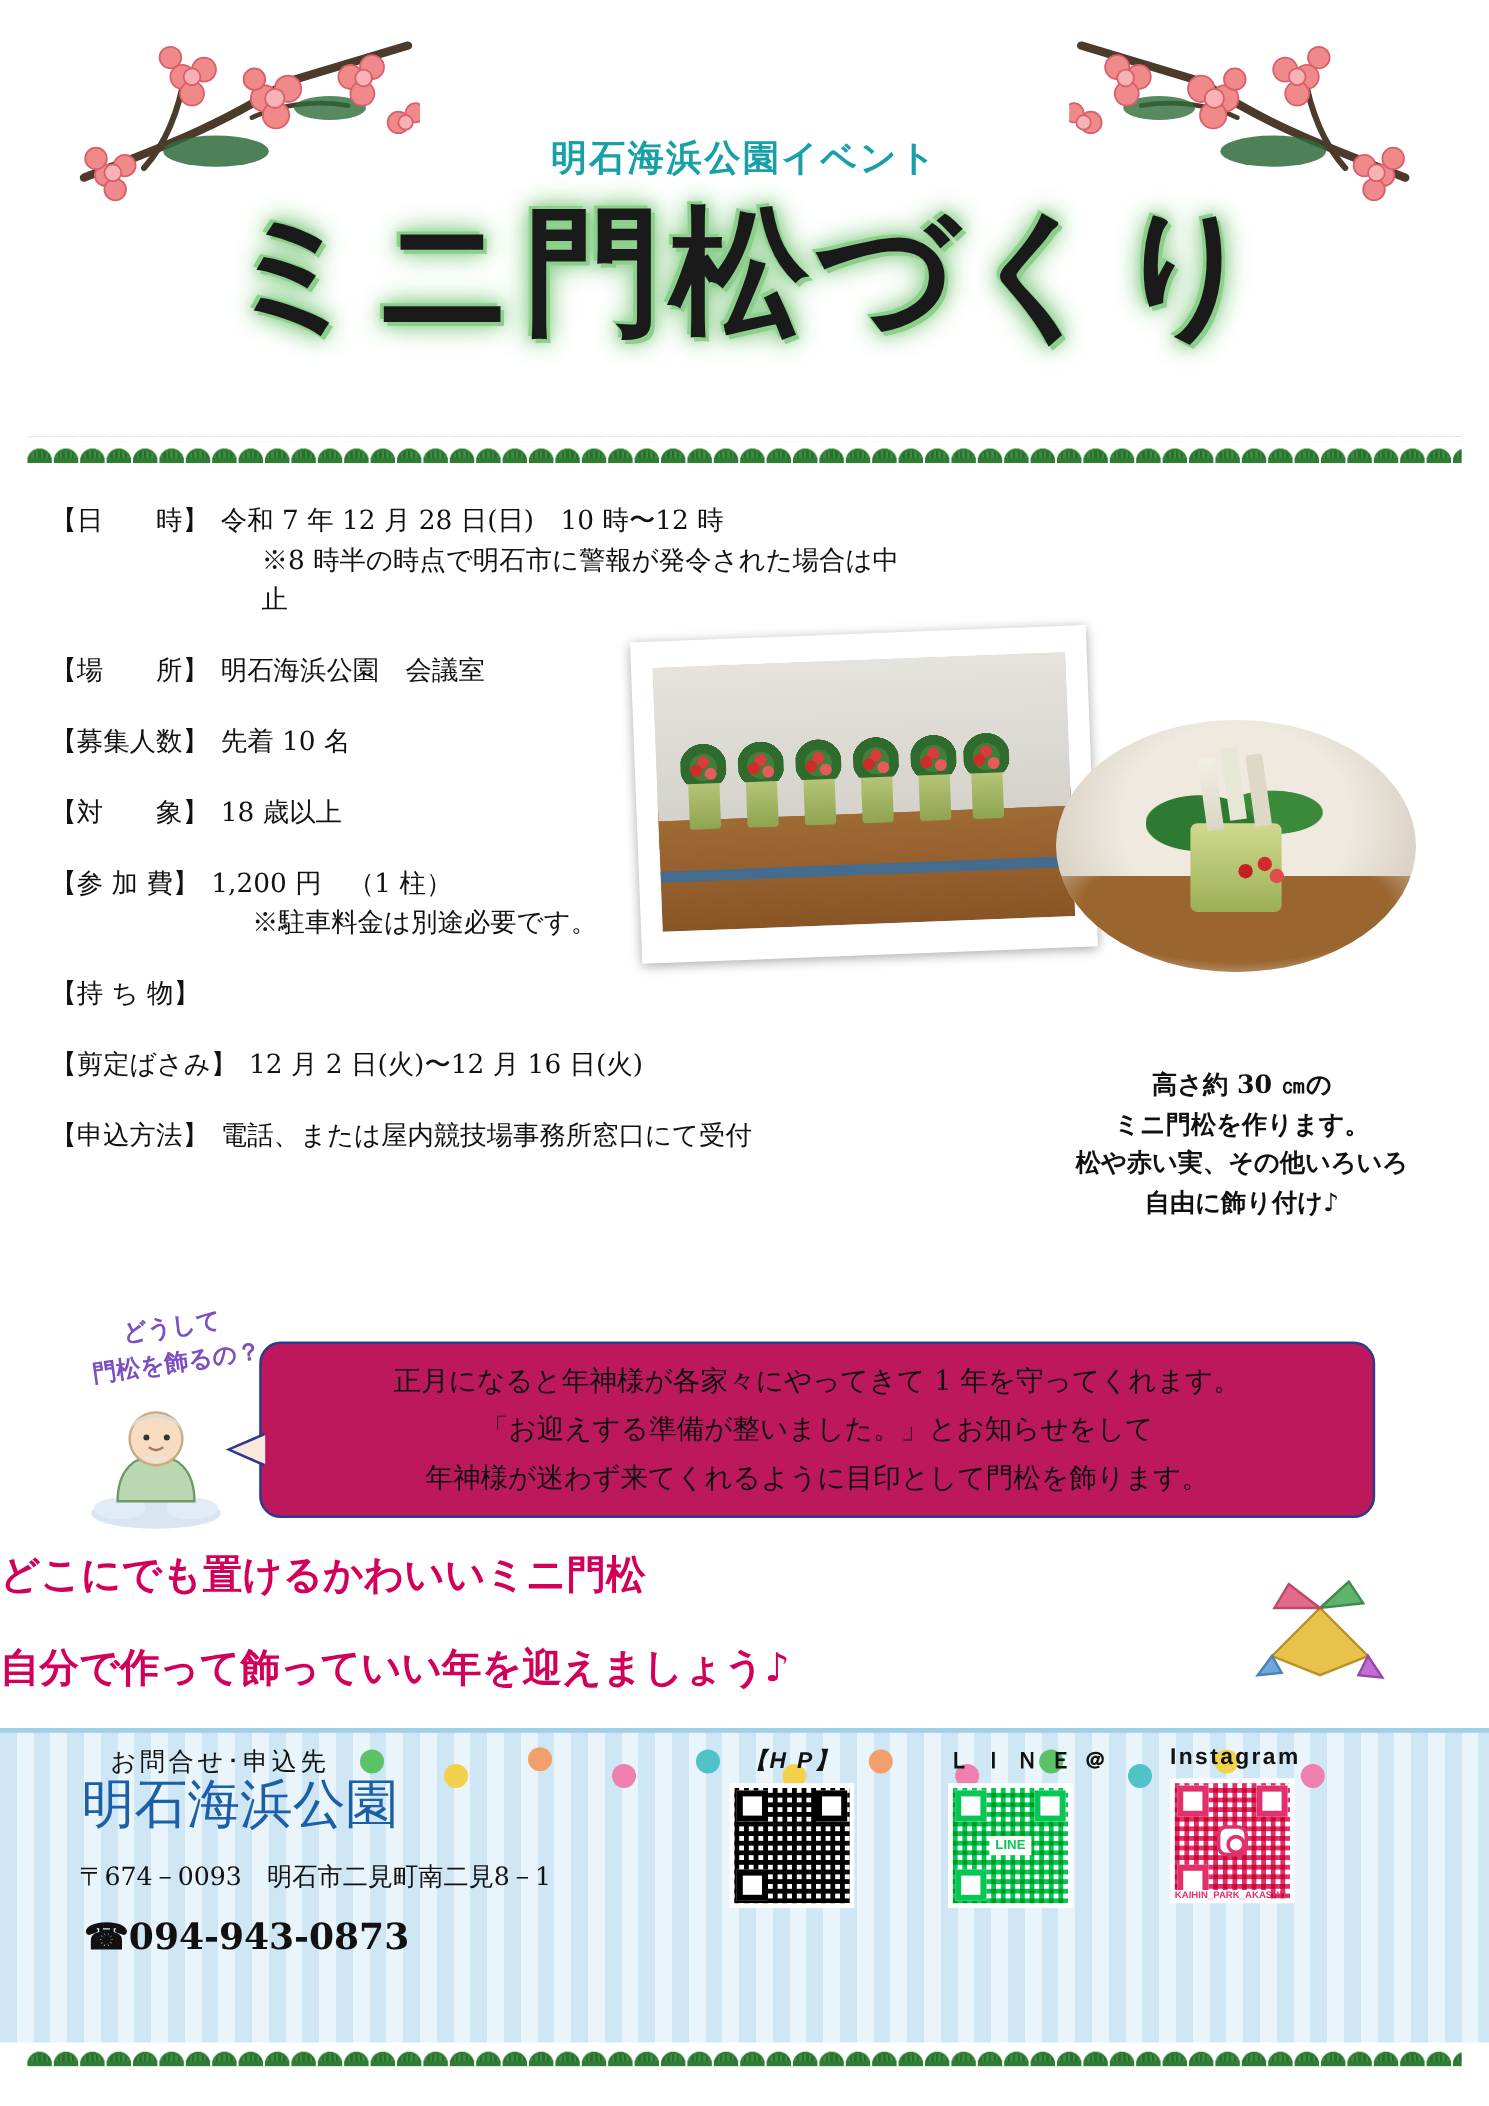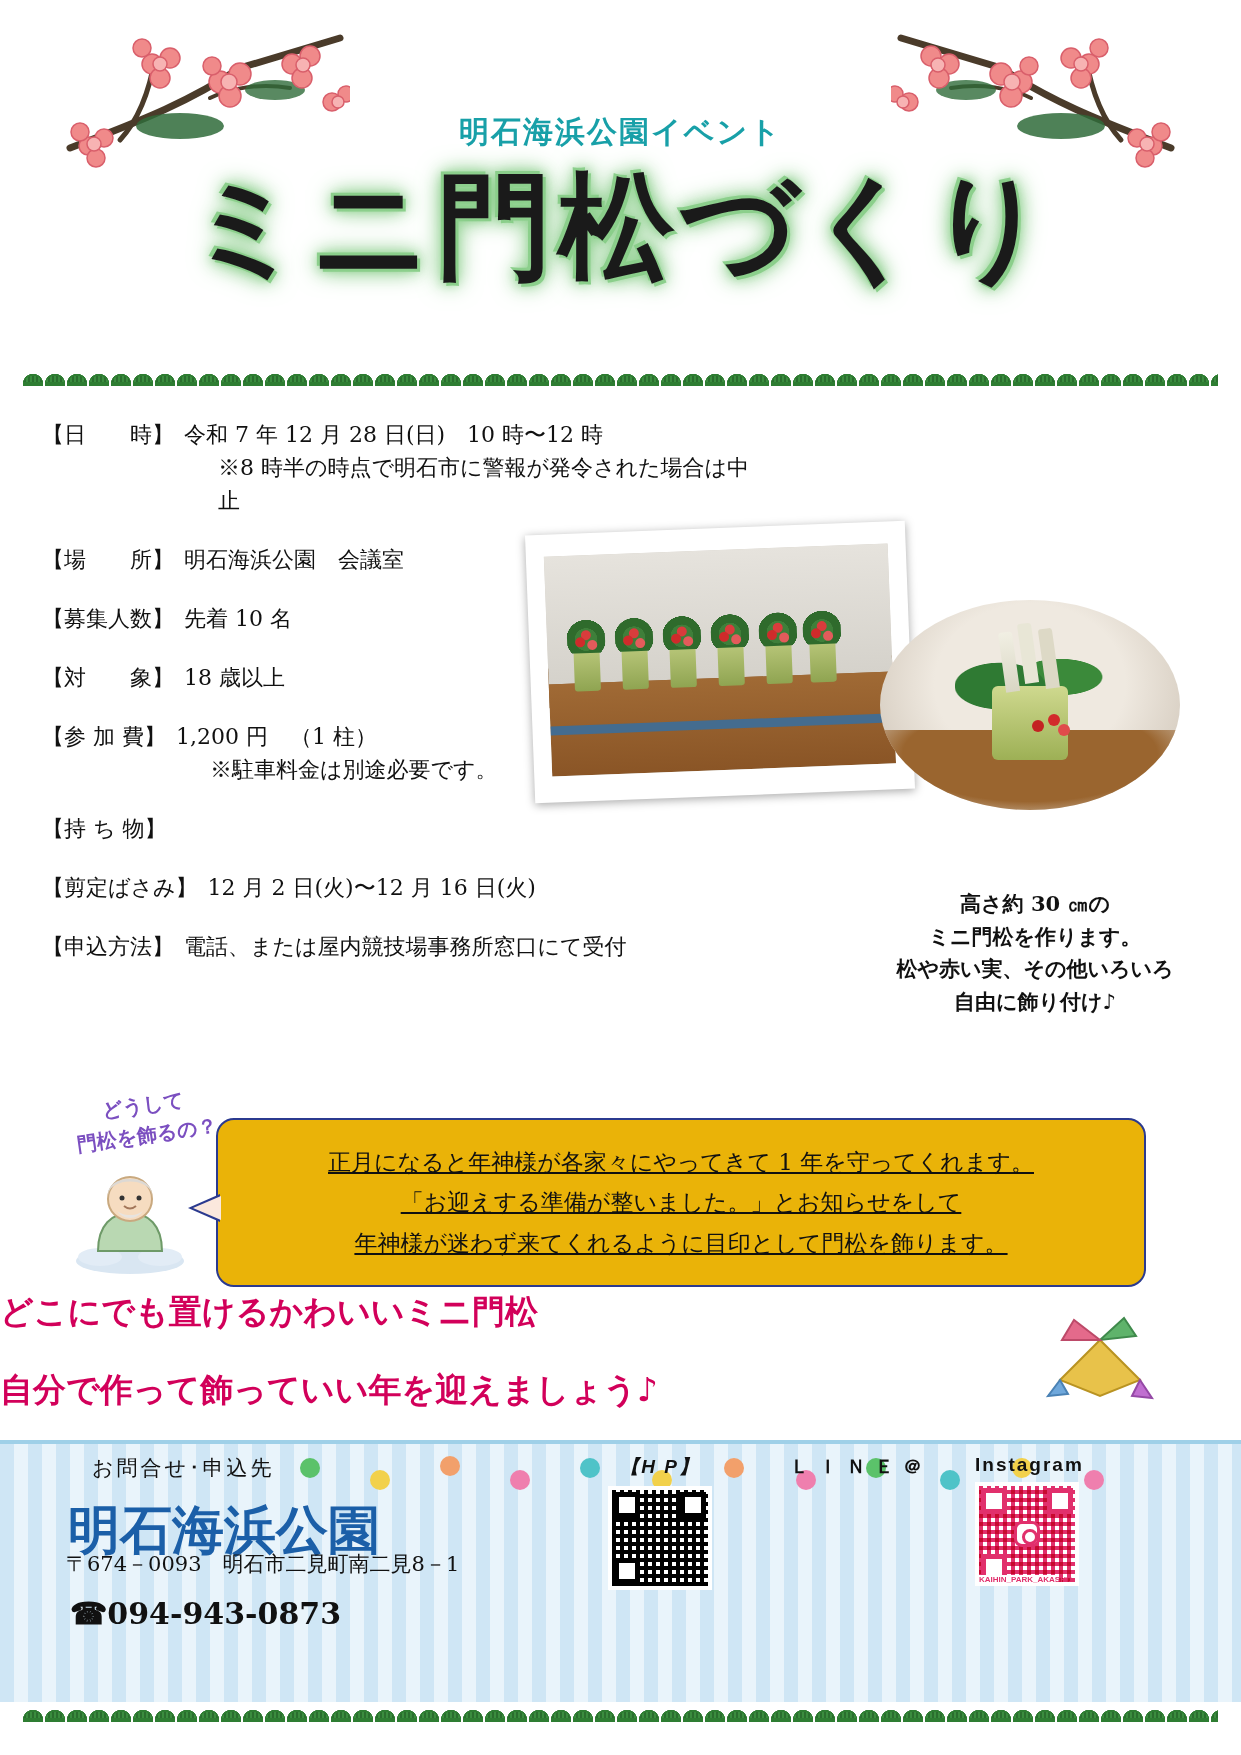--- a/index.html
+++ b/index.html
@@ -165,30 +165,29 @@
     top: 1165px;
     left: 60px;
     width: 140px;
     height: 110px;
   }
   .bubble {
     position: absolute;
     top: 1118px;
     left: 216px;
     width: 930px;
-    padding: 22px 20px;
-    background: #eab308;
+    padding: 11px 20px;
+    background: #be185d;
     border: 2px solid #2b3a8f;
     border-radius: 18px;
     font-size: 23px;
     line-height: 1.75;
     text-align: center;
     color: #111;
     font-family: "DejaVu Serif", serif;
-    text-decoration: underline;
   }
   .bubble::before {
     content: "";
     position: absolute;
     left: -30px; top: 74px;
     border-width: 14px 32px 14px 0;
     border-style: solid;
     border-color: transparent #2b3a8f transparent transparent;
   }
   .bubble::after {
@@ -225,22 +224,22 @@
   .footer-top-line { position:absolute; left:0; top:0; width:100%; height:4px; background:#9fd0e8; }
   .dots { position: absolute; top: 16px; left: 300px; width: 820px; height: 24px; }
   .dot { position: absolute; width: 20px; height: 20px; border-radius: 50%; }
 
   .contact-label {
     position: absolute; top: 14px; left: 92px;
     font-size: 21px; color: #111; letter-spacing: 3px;
     font-family: "DejaVu Serif", serif;
   }
   .park-name {
-    position: absolute; top: 56px; left: 68px;
-    font-size: 52px; font-weight: bold; color: #1b5fa8;
+    position: absolute; top: 34px; left: 68px;
+    font-size: 44px; font-weight: normal; color: #1b5fa8;
     font-family: "DejaVu Serif", serif;
   }
   .address {
     position: absolute; top: 110px; left: 66px;
     font-size: 21px; color: #111;
     font-family: "DejaVu Serif", serif;
   }
   .tel {
     position: absolute; top: 156px; left: 70px;
     font-size: 30px; font-weight: bold; color: #111;
@@ -514,20 +513,28 @@
         <div class="qr-pattern">
           <span class="qr-eye tl"></span>
             <span class="qr-eye tr"></span>
             <span class="qr-eye bl"></span>
         </div>
       </div>
     </div>
 
     <div class="qr-block" style="left:790px; top:14px;">
       <div class="qr-title">Ｌ Ｉ Ｎ Ｅ ＠</div>
+      <div class="qr-img">
+        <div class="qr-pattern green">
+          <span class="qr-eye tl"></span>
+            <span class="qr-eye tr"></span>
+            <span class="qr-eye bl"></span>
+          <span class="qr-center-label">LINE</span>
+        </div>
+      </div>
     </div>
 
     <div class="qr-block" style="left:975px; top:14px;">
       <div class="qr-title">Instagram</div>
       <div class="qr-img">
         <div class="qr-pattern pink">
           <span class="qr-eye tl"></span>
             <span class="qr-eye tr"></span>
             <span class="qr-eye bl"></span>
           <span class="ig-glyph"></span>

